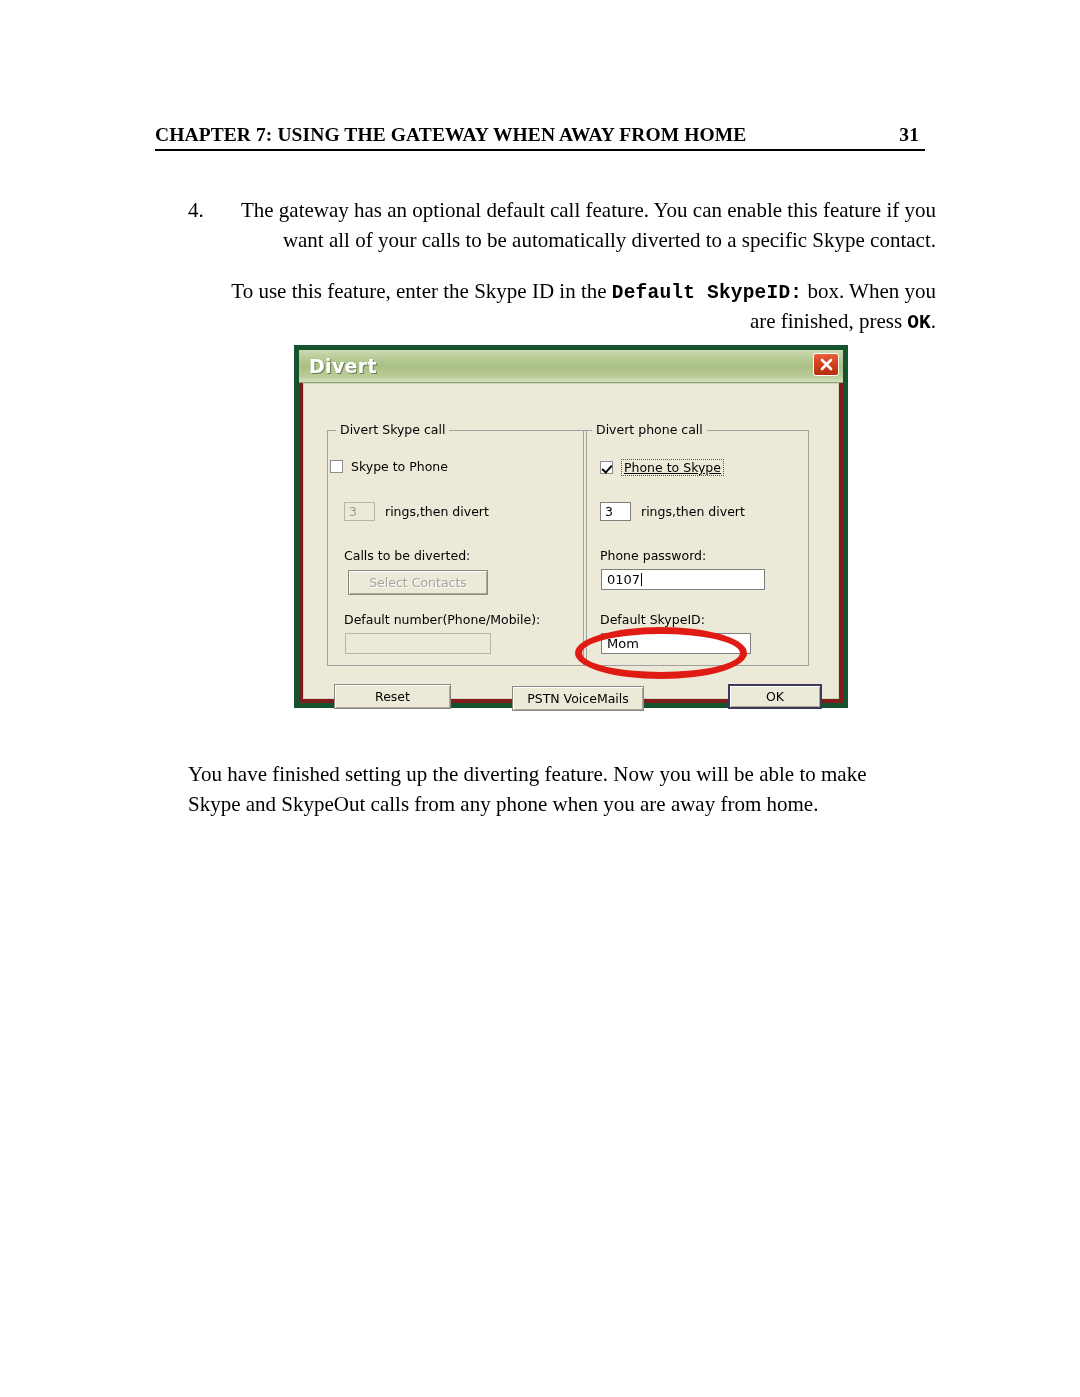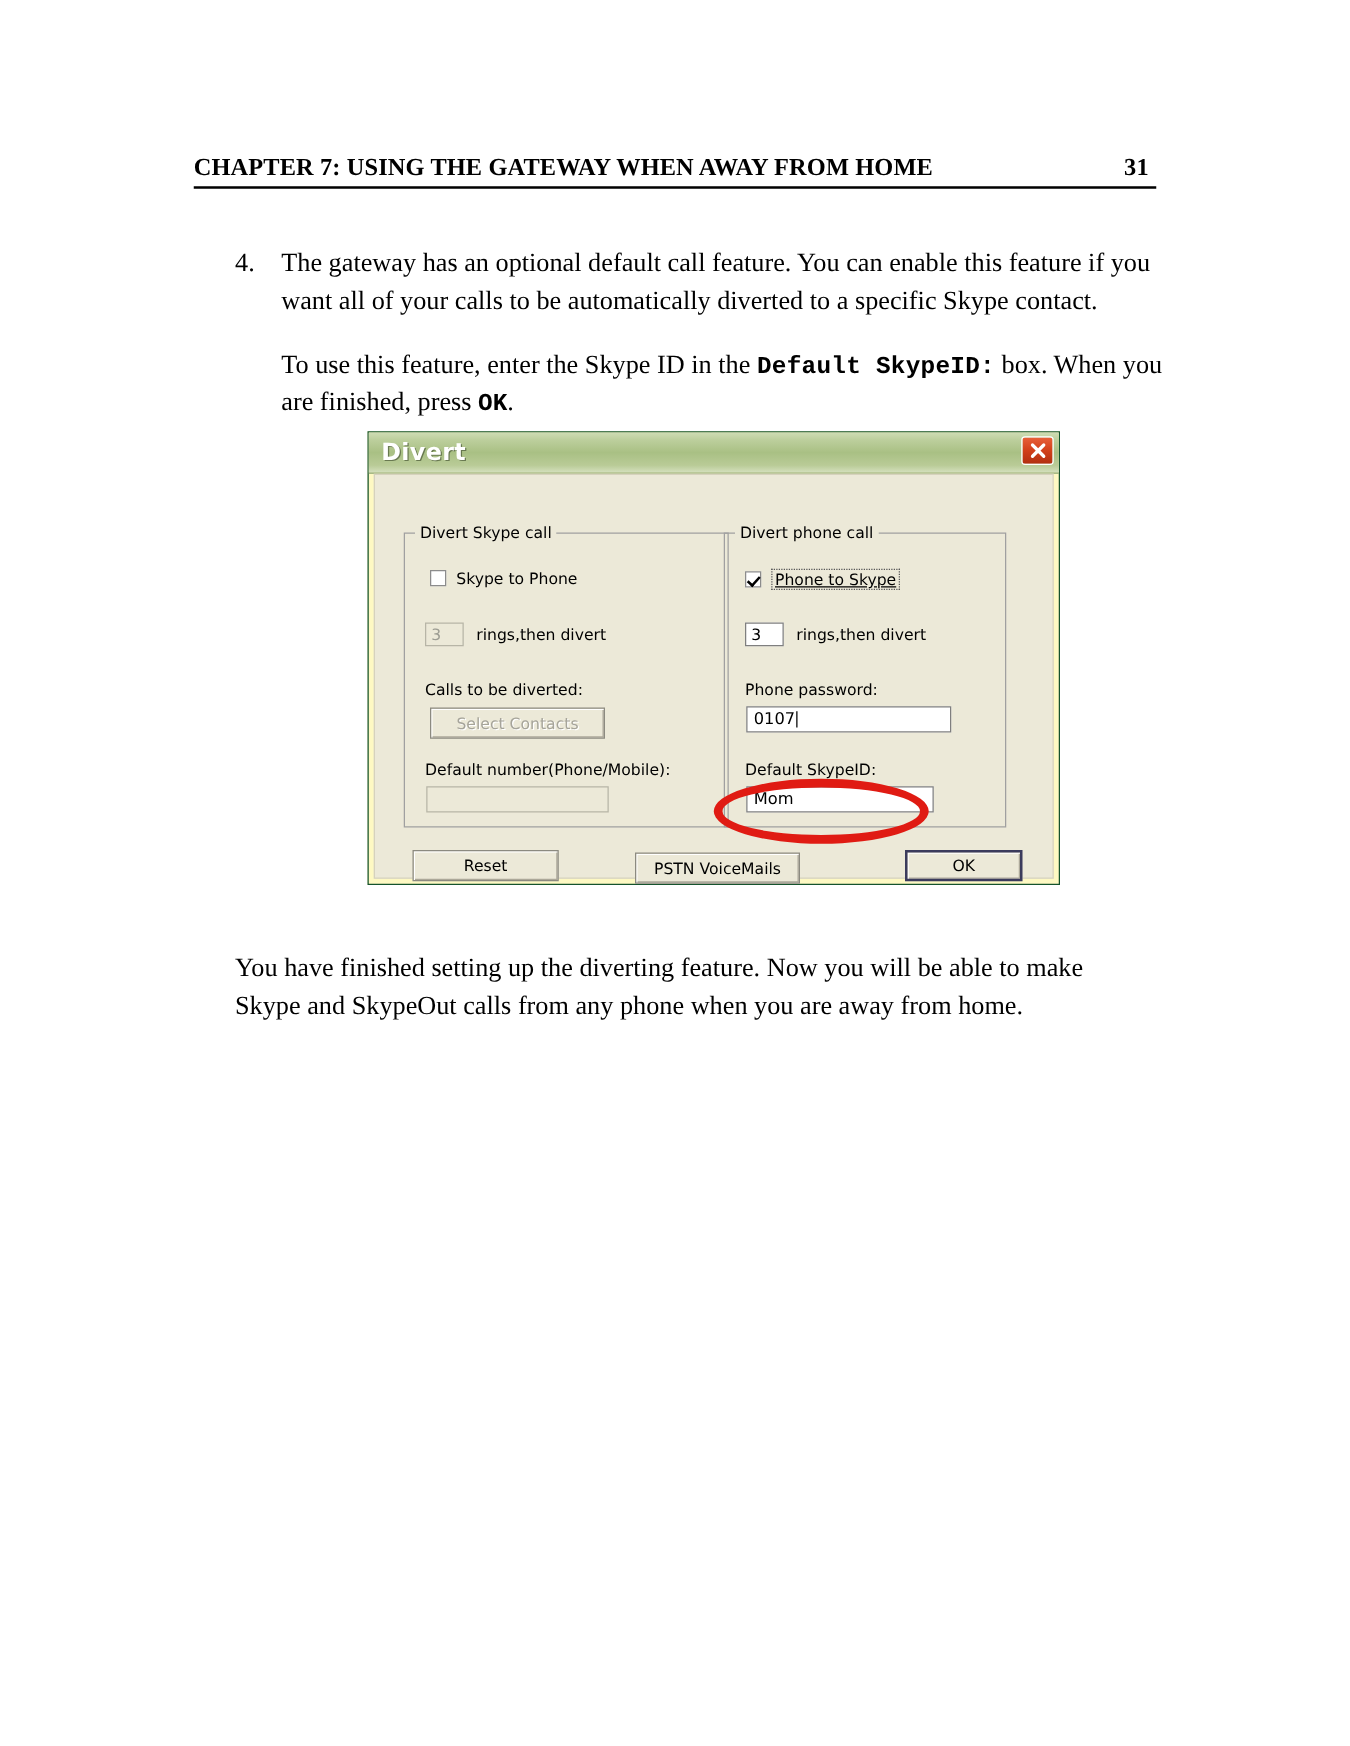--- a/index.html
+++ b/index.html
@@ -54,21 +54,21 @@
   .list-marker {
     width: 37px;
     flex: 0 0 37px;
     font-size: 21px;
     line-height: 1.42;
   }
   .list-body {
     flex: 1 1 auto;
     font-size: 21px;
     line-height: 1.42;
-    text-align: left;
+    text-align: right;
   }
   .para-gap {
     height: 21px;
   }
   .mono {
     font-family: "Liberation Mono", "DejaVu Sans Mono", monospace;
     font-weight: bold;
     font-size: 19.5px;
     letter-spacing: 0.2px;
   }
@@ -94,22 +94,22 @@
     top: 345px;
     width: 554px;
     height: 363px;
     box-sizing: border-box;
     font-family: "DejaVu Sans", "Liberation Sans", sans-serif;
   }
   
   .win-frame {
     position: absolute;
     inset: 0;
-    background: #fef9c3;
-    border: 1px solid #14532d;
+    background: #7f1d1d;
+    border: 5px solid #14532d;
     box-sizing: border-box;
     padding: 0 4px 4px 4px;
   }
   .title-bar {
     height: 32px;
     background: linear-gradient(180deg,
         #cfdcb4 0%, #bdcf9d 18%, #a9c084 50%, #b9cb97 82%, #d4e0bd 100%);
     position: relative;
     display: flex;
     align-items: center;
@@ -331,21 +331,21 @@
       </div>
     </div>
 
     <div class="client-area">
 
       <fieldset class="group-box" id="gb-skype">
 
         <span class="gb-legend">Divert Skype call</span>
       </fieldset>
 
-      <div class="cb-row" style="left:44px; top:75px;">
+      <div class="cb-row" style="left:26px; top:75px;">
         <span class="cbox"></span>
         <span>Skype to Phone</span>
       </div>
 
       <div class="row-inline" style="left:40px; top:118px;">
         <span class="num-field disabled">3</span>
         <span class="lbl">rings,then divert</span>
       </div>
 
       <div class="static-label" style="left:40px; top:164px;">Calls to be diverted:</div>

